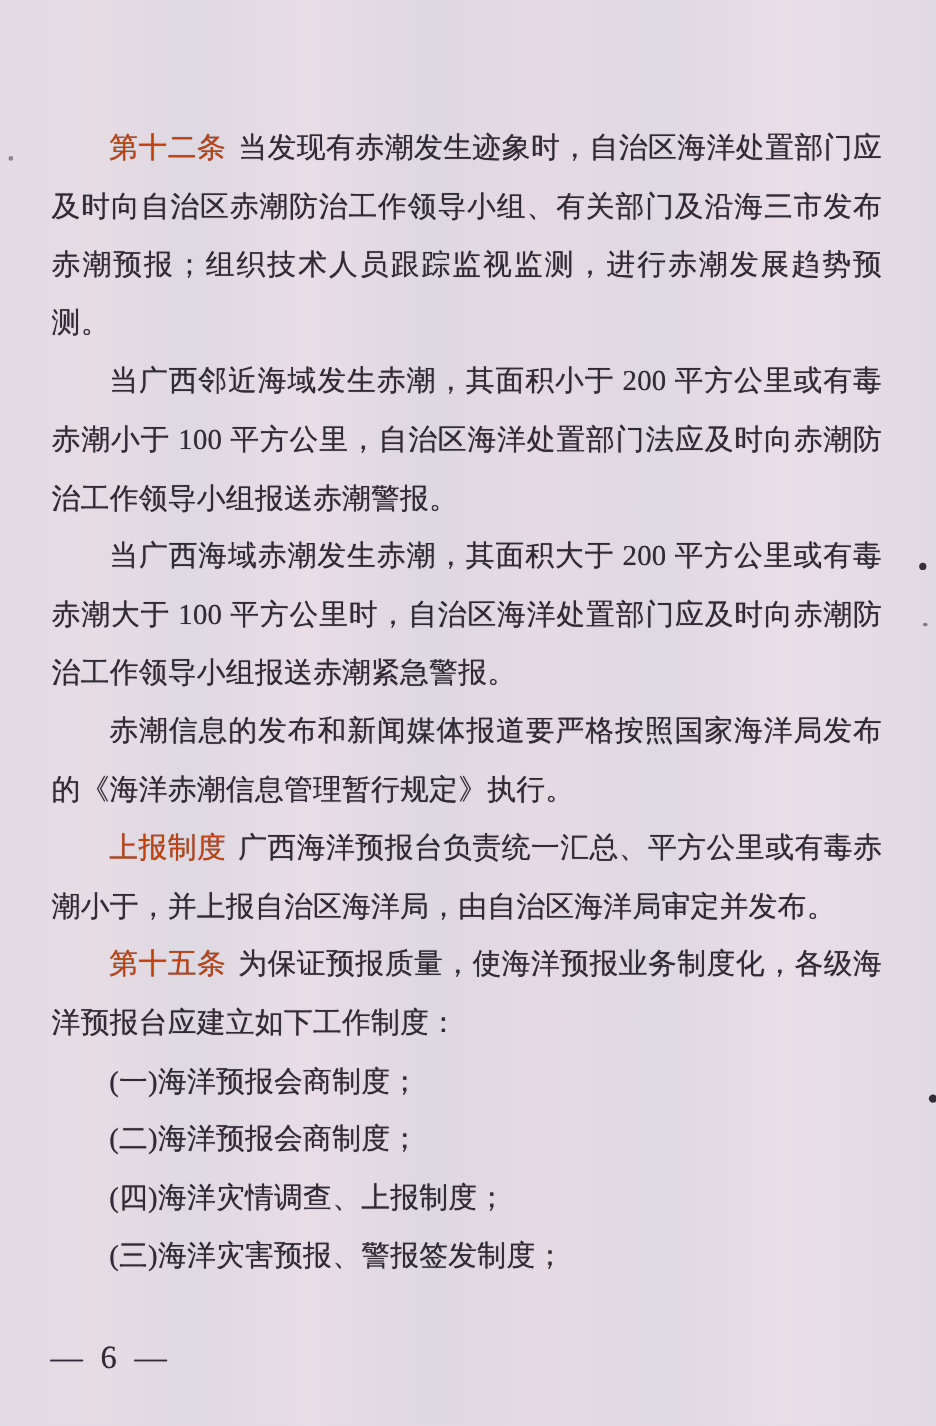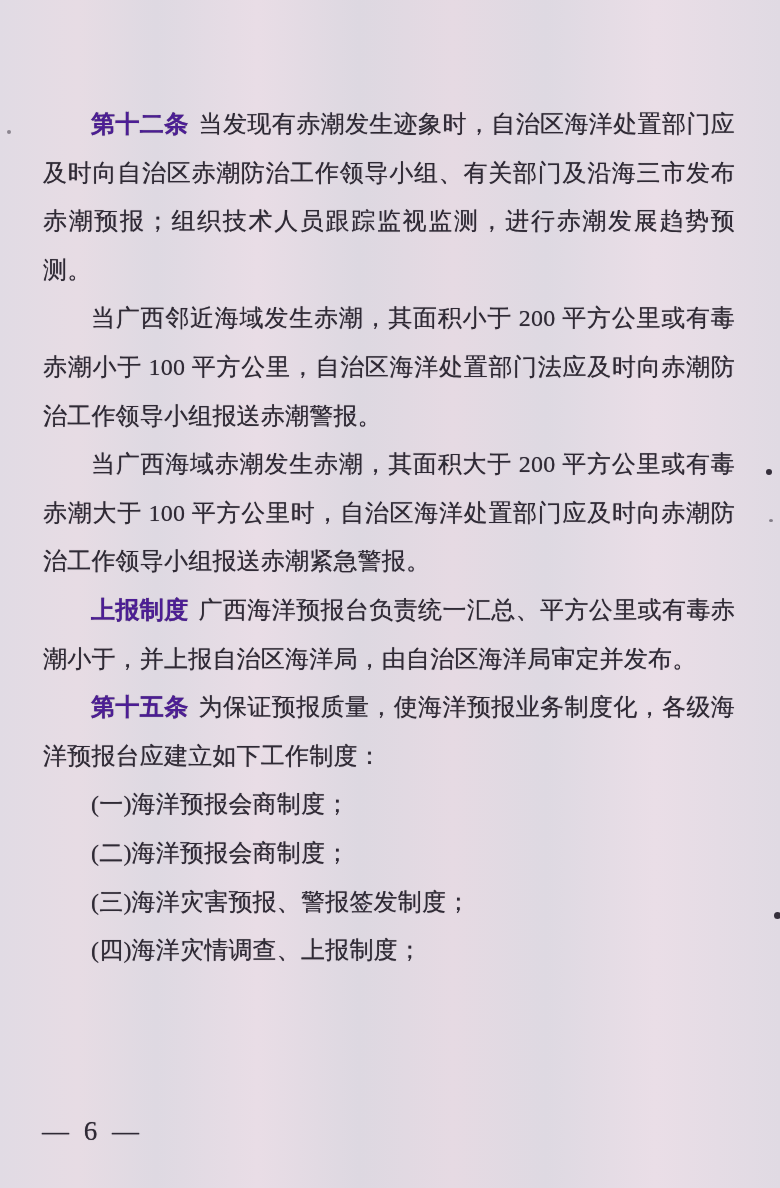--- a/index.html
+++ b/index.html
@@ -38,22 +38,22 @@
     text-justify: inter-ideograph;
     letter-spacing: 0.2px;
     text-shadow: 0 0 0.7px rgba(47,42,53,0.7);
   }
   .page-body p {
     margin: 0;
     padding: 0;
     text-indent: 48px;
   }
   .term {
-    font-weight: 700;
-    color: #4c1d95;
+    font-weight: 400;
+    color: #c2410c;
     margin-right: 10px;
   }
   .term:empty { margin-right: 0; }
   .page-number {
     position: absolute;
     left: 42px;
     top: 1116px;
     font-size: 27px;
     letter-spacing: 4px;
     color: #2f2a35;
@@ -73,30 +73,31 @@
 <body>
 
 <div class="page-body">
 
   <p><span class="term">第十二条</span><span>当发现有赤潮发生迹象时，自治区海洋处置部门应及时向自治区赤潮防治工作领导小组、有关部门及沿海三市发布赤潮预报；组织技术人员跟踪监视监测，进行赤潮发展趋势预测。</span></p>
 
   <p><span class="term"></span><span>当广西邻近海域发生赤潮，其面积小于 200 平方公里或有毒赤潮小于 100 平方公里，自治区海洋处置部门法应及时向赤潮防治工作领导小组报送赤潮警报。</span></p>
 
   <p><span class="term"></span><span>当广西海域赤潮发生赤潮，其面积大于 200 平方公里或有毒赤潮大于 100 平方公里时，自治区海洋处置部门应及时向赤潮防治工作领导小组报送赤潮紧急警报。</span></p>
 
+  <p><span class="term"></span><span>赤潮信息的发布和新闻媒体报道要严格按照国家海洋局发布的《海洋赤潮信息管理暂行规定》执行。</span></p>
 
 
   <p><span class="term">上报制度</span><span>广西海洋预报台负责统一汇总、平方公里或有毒赤潮小于，并上报自治区海洋局，由自治区海洋局审定并发布。</span></p>
 
   <p><span class="term">第十五条</span><span>为保证预报质量，使海洋预报业务制度化，各级海洋预报台应建立如下工作制度：</span></p>
 
   <p>(一)海洋预报会商制度；</p>
   <p>(二)海洋预报会商制度；</p>
+  <p>(四)海洋灾情调查、上报制度；</p>
   <p>(三)海洋灾害预报、警报签发制度；</p>
-  <p>(四)海洋灾情调查、上报制度；</p>
 
 </div>
 
 <div class="page-number">— 6 —</div>
 
 <div class="speck speck-1"></div>
 <div class="speck speck-2"></div>
 <div class="speck speck-3"></div>
 <div class="speck speck-4"></div>
 

